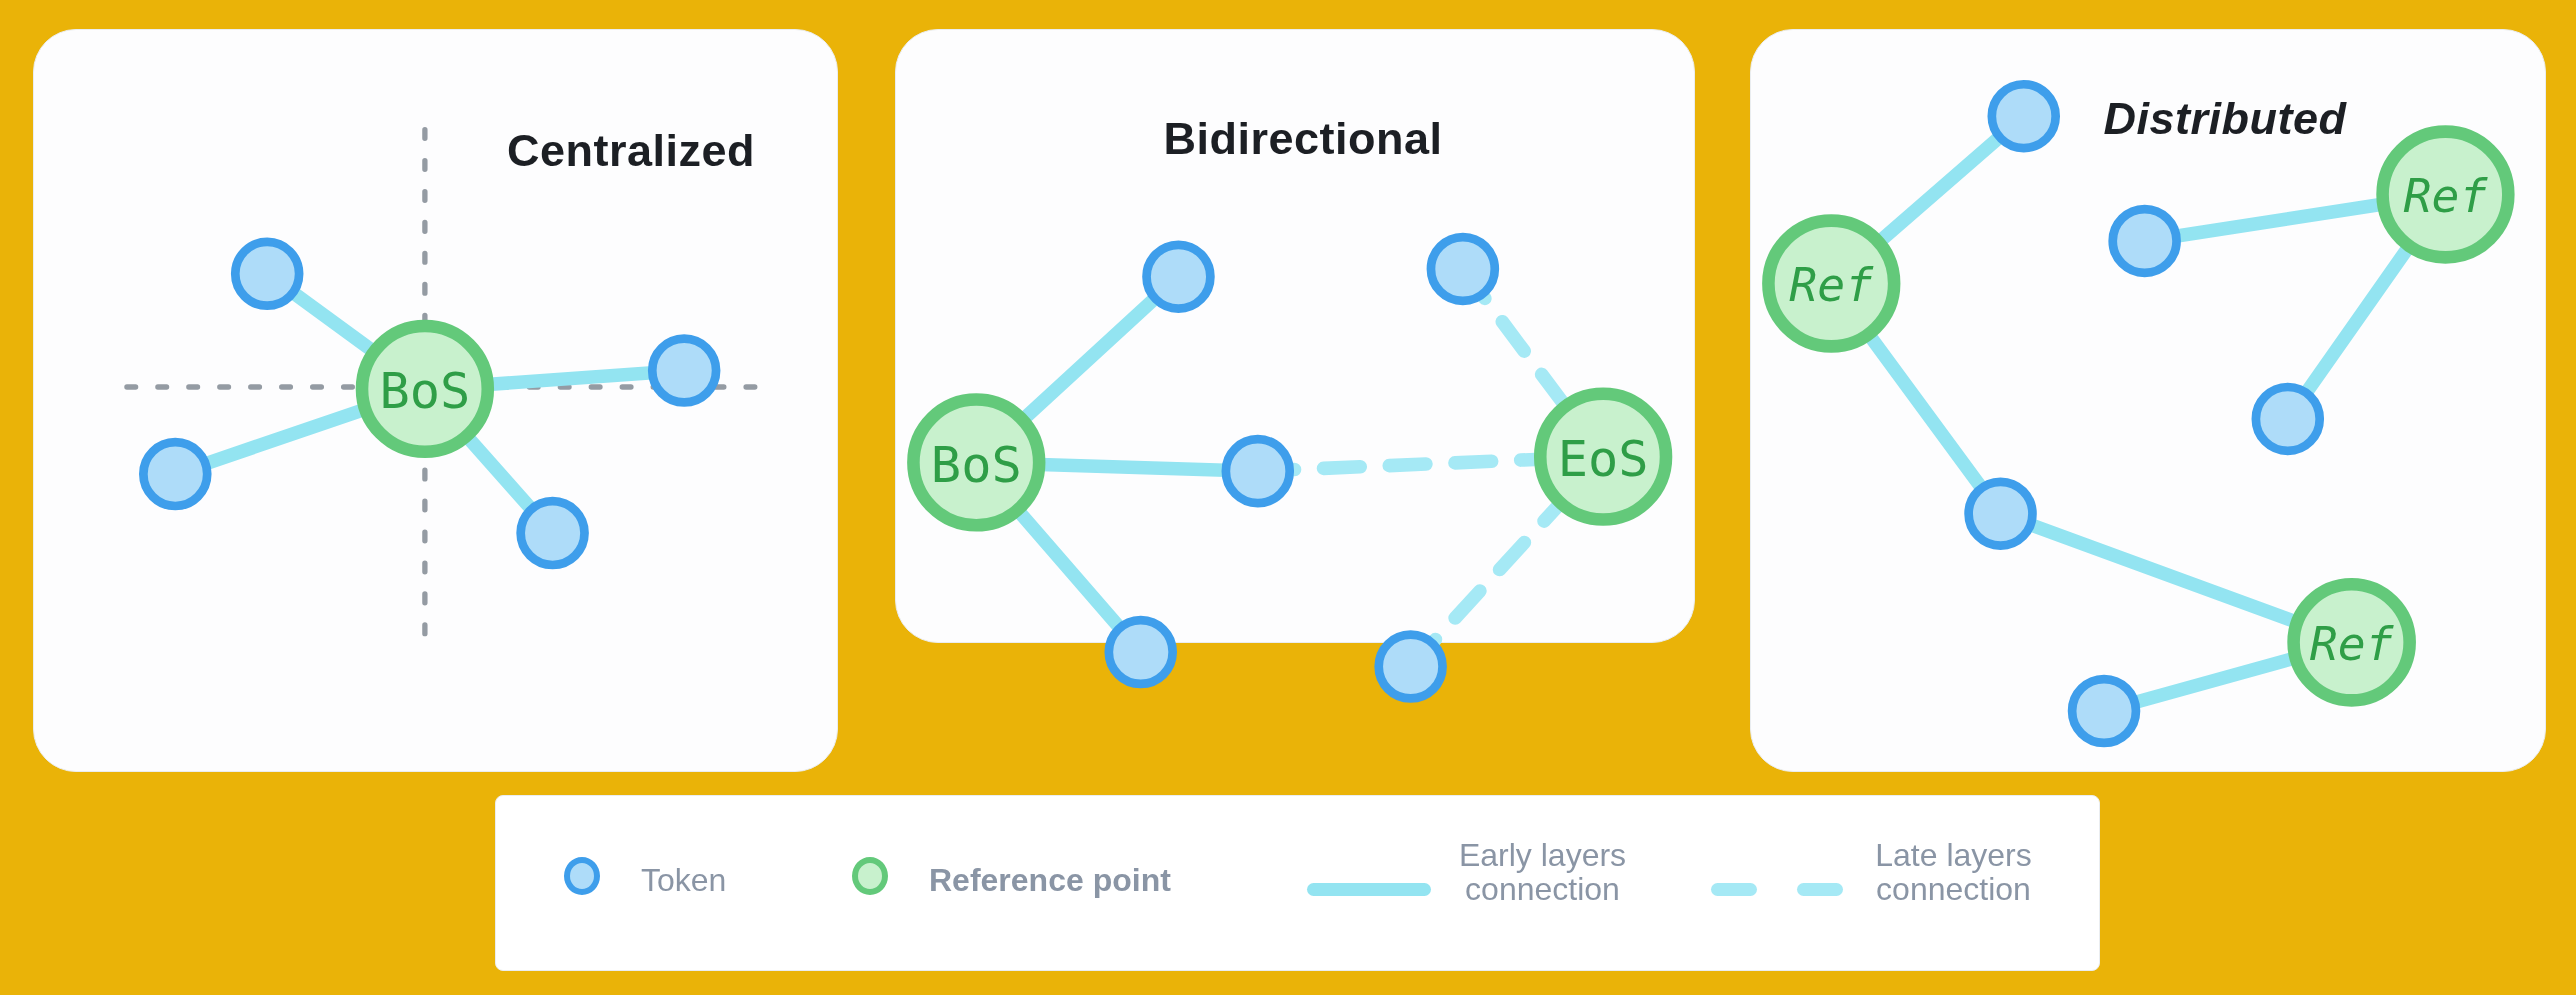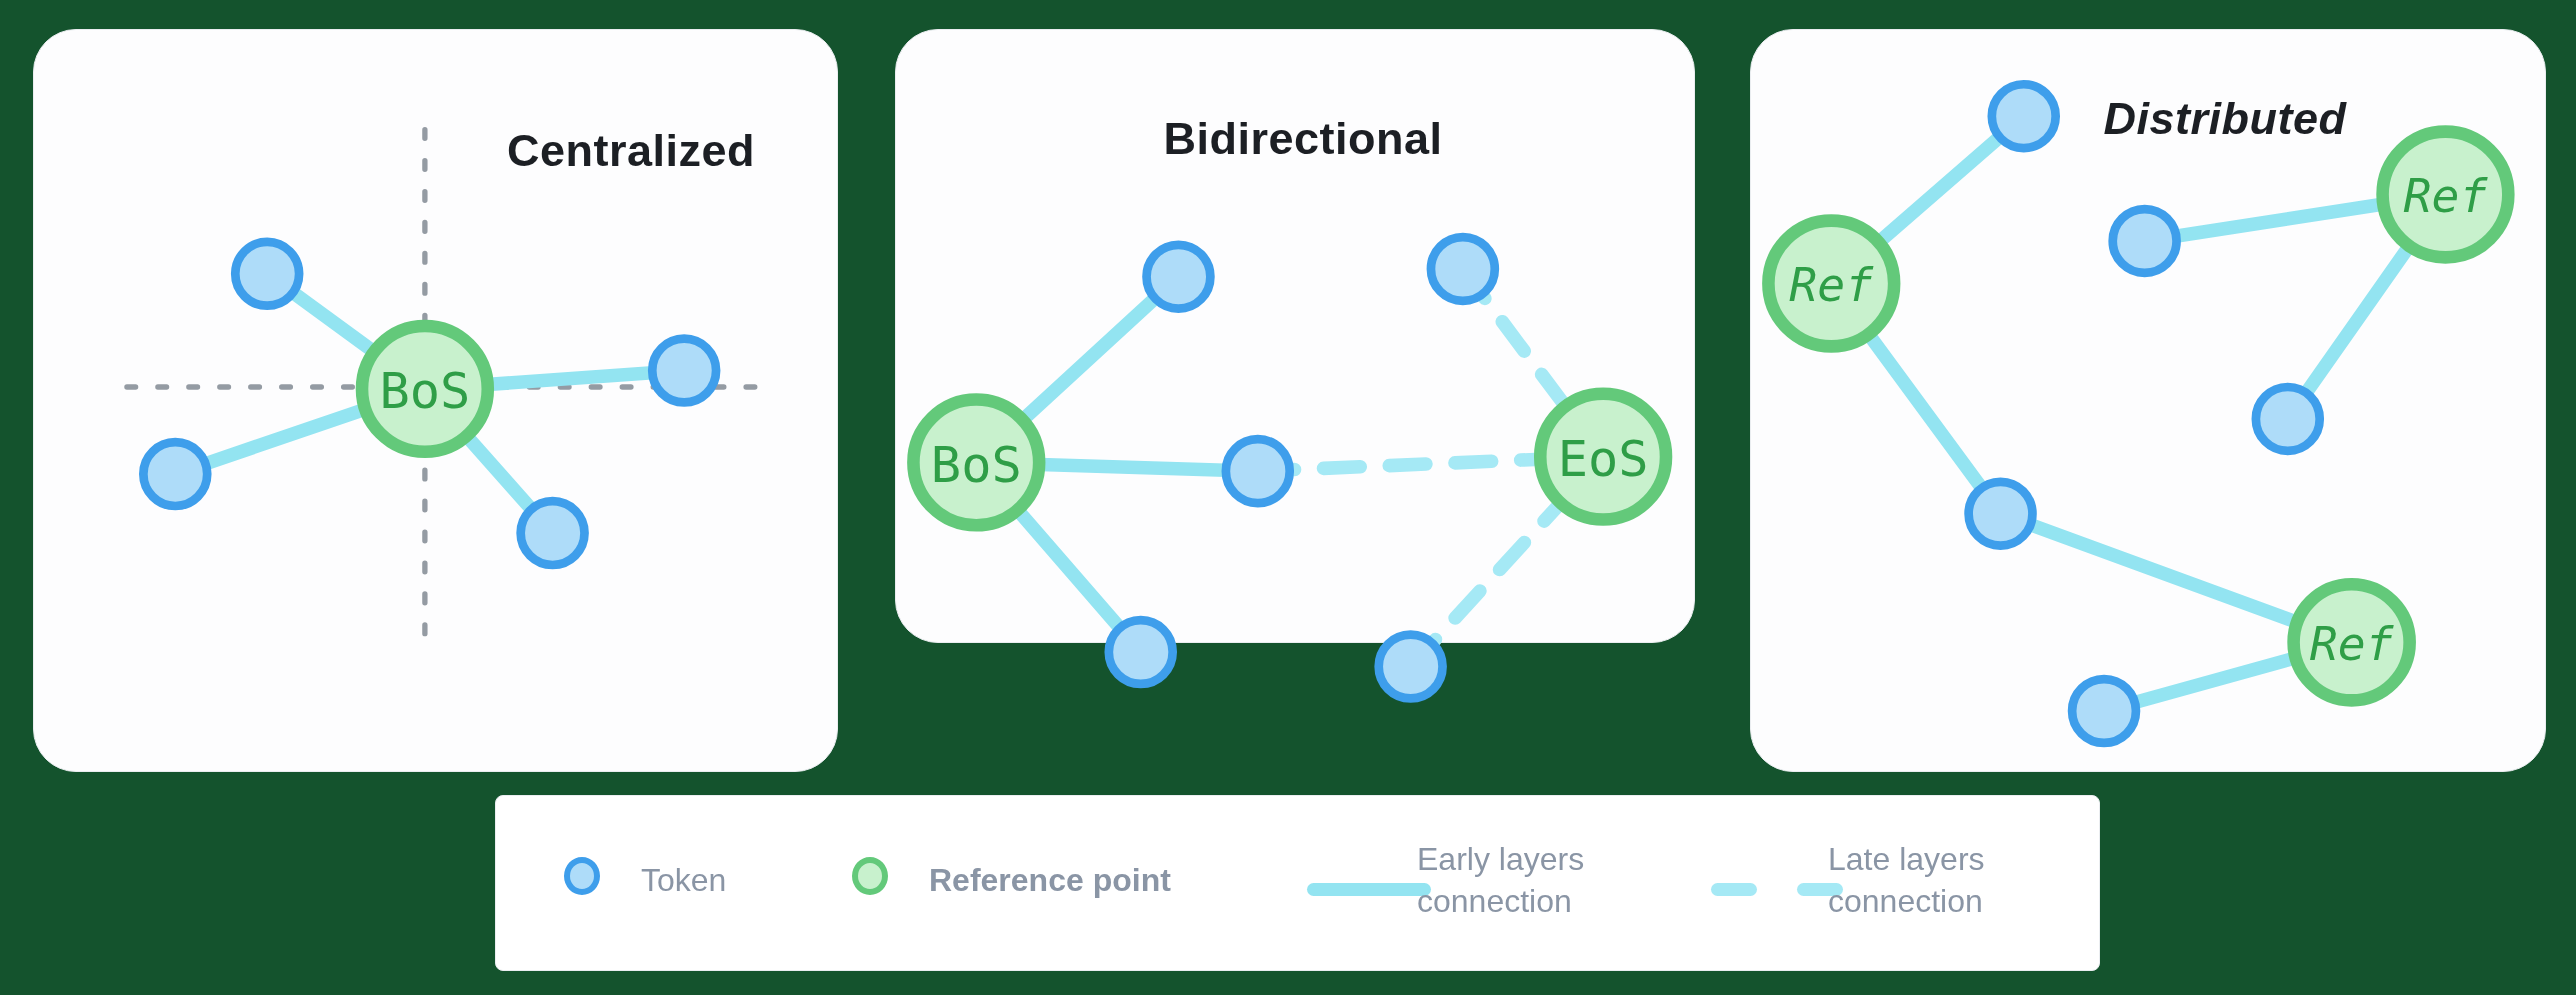--- a/index.html
+++ b/index.html
@@ -1,36 +1,36 @@
 <!DOCTYPE html>
 <html style="--token-fill: #AEDCF9; --token-border: #3E9EEB; --ref-fill: #C8F1CD; --ref-border: #63C97A; --label-green: #2F9E47; --early-line: #93E4F1; --late-line: #A5E9F5; --guide-gray: #949BA3; --card-border: #EAEDF0; --title-color: #1C1F24; --legend-text: #8A95A5;"><head>
 <meta charset="utf-8">
 <style>
   html,body{margin:0;padding:0;background:#ffffff;}
-  #canvas{position:relative;width:2576px;height:995px;background:#14532d;overflow:hidden;
+  #canvas{position:relative;width:2576px;height:995px;background:#eab308;overflow:hidden;
           font-family:"Liberation Sans",sans-serif;}
 
   .panel{position:absolute;background:#fdfdfe;border:1.9px solid var(--card-border);
          border-radius:43px;box-sizing:border-box;}
   .panel svg{position:absolute;left:0;top:0;}
   .panel-title{position:absolute;transform:translate(-50%,-50%);white-space:nowrap;
                color:var(--title-color);font-size:45px;font-weight:600;letter-spacing:0.5px;z-index:3;}
 
   .edge{stroke:var(--early-line);stroke-width:14;stroke-linecap:round;fill:none;}
   .edge.dashed{stroke:var(--late-line);stroke-dasharray:38 30;}
   .guide{stroke:var(--guide-gray);stroke-width:5.5;stroke-dasharray:9 23;stroke-linecap:round;}
   .node.token{fill:var(--token-fill);stroke:var(--token-border);stroke-width:9;}
   .node.ref{fill:var(--ref-fill);stroke:var(--ref-border);stroke-width:13;}
   .node-label{fill:var(--label-green);font-family:"DejaVu Sans Mono",monospace;
               text-anchor:middle;dominant-baseline:central;}
 
   .legend{position:absolute;left:495px;top:795px;width:1605px;height:176px;background:#ffffff;
           border:1.9px solid var(--card-border);border-radius:8px;box-sizing:border-box;}
   .legend-label{position:absolute;color:var(--legend-text);font-size:32px;line-height:39px;}
-  .legend-label.multiline{white-space:pre-line;width:251px;line-height:42px;top:42px;}
+  .legend-label.multiline{white-space:pre-line;text-align:center;width:251px;line-height:34px;top:42px;}
   .swatch-circle{position:absolute;width:24px;height:26px;border-radius:50%;box-sizing:content-box;}
   .swatch-circle.token{left:68px;top:61px;background:var(--token-fill);border:6.8px solid var(--token-border);}
   .swatch-circle.ref{left:356px;top:61px;background:var(--ref-fill);border:6.8px solid var(--ref-border);}
   .l-token-label{left:145px;top:65px;}
   .l-ref-label{left:433px;top:65px;font-weight:bold;}
   .line-swatch{position:absolute;top:87px;height:12.6px;}
   .line-swatch.solid{left:811px;width:124px;background:var(--early-line);border-radius:6.8px;}
   .line-swatch.dashed{left:1215px;width:132px;display:flex;justify-content:space-between;}
   .line-swatch.dashed i{display:block;width:46px;height:12.6px;background:var(--late-line);border-radius:6.8px;}
   .l-early-label{left:921px;}

